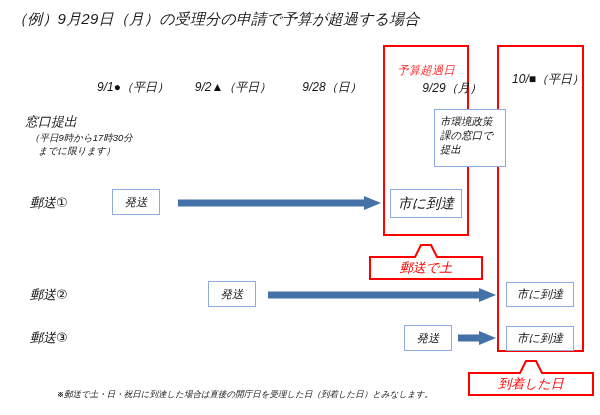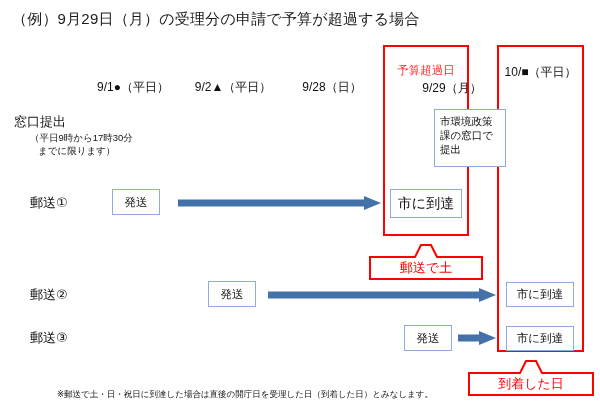--- a/index.html
+++ b/index.html
@@ -7,20 +7,21 @@
     padding: 0;
     background: #ffffff;
   }
   #canvas {
     position: relative;
     width: 600px;
     height: 415px;
     background: #ffffff;
     font-family: "Liberation Sans", "DejaVu Sans", sans-serif;
     overflow: hidden;
+    font-style: italic;
   }
   .abs { position: absolute; }
 
   
   #title {
     left: 12px;
     top: 10px;
     font-size: 15px;
     color: #1a1a1a;
     letter-spacing: 0.2px;
@@ -123,23 +124,23 @@
 
   <div class="abs date-head" style="left:88px; top:79px; width:90px;">9/1●（平日）</div>
 
   <div class="abs date-head" style="left:188px; top:79px; width:90px;">9/2▲（平日）</div>
 
   <div class="abs date-head" style="left:292px; top:79px; width:80px;text-align:center;">9/28（日）</div>
 
   <div class="abs red-label" style="left:383px; top:63px; width:86px;">予算超過日</div>
   <div class="abs date-head" style="left:383px; top:80px; width:86px;margin-left:26px;">9/29（月）</div>
 
-  <div class="abs date-head" style="left:497px; top:64px; width:87px;">10/■（平日）</div>
+  <div class="abs date-head" style="left:497px; top:71px; width:87px;text-align:right;">10/■（平日）</div>
 
-  <div class="abs row-label" style="left:14px; top:113px;">窓口提出</div>
+  <div class="abs row-label" style="left:25px; top:113px;">窓口提出</div>
   <div class="abs row-sub" style="left:30px; top:132px;">（平日9時から17時30分</div>
   <div class="abs row-sub" style="left:38px; top:145px;">までに限ります）</div>
 
   <div class="abs blue-box multi" style="left:390px; top:109px; width:72px; height:58px;">市環境政策課の窓口で提出</div>
 
   <div class="abs row-label" style="left:30px; top:194px;">郵送①</div>
 
   <div class="abs blue-box small" style="left:112px; top:189px; width:48px; height:26px;">発送</div>
 
   <div class="abs arrow-wrap" style="left:178px; top:196px; width:203px;">

